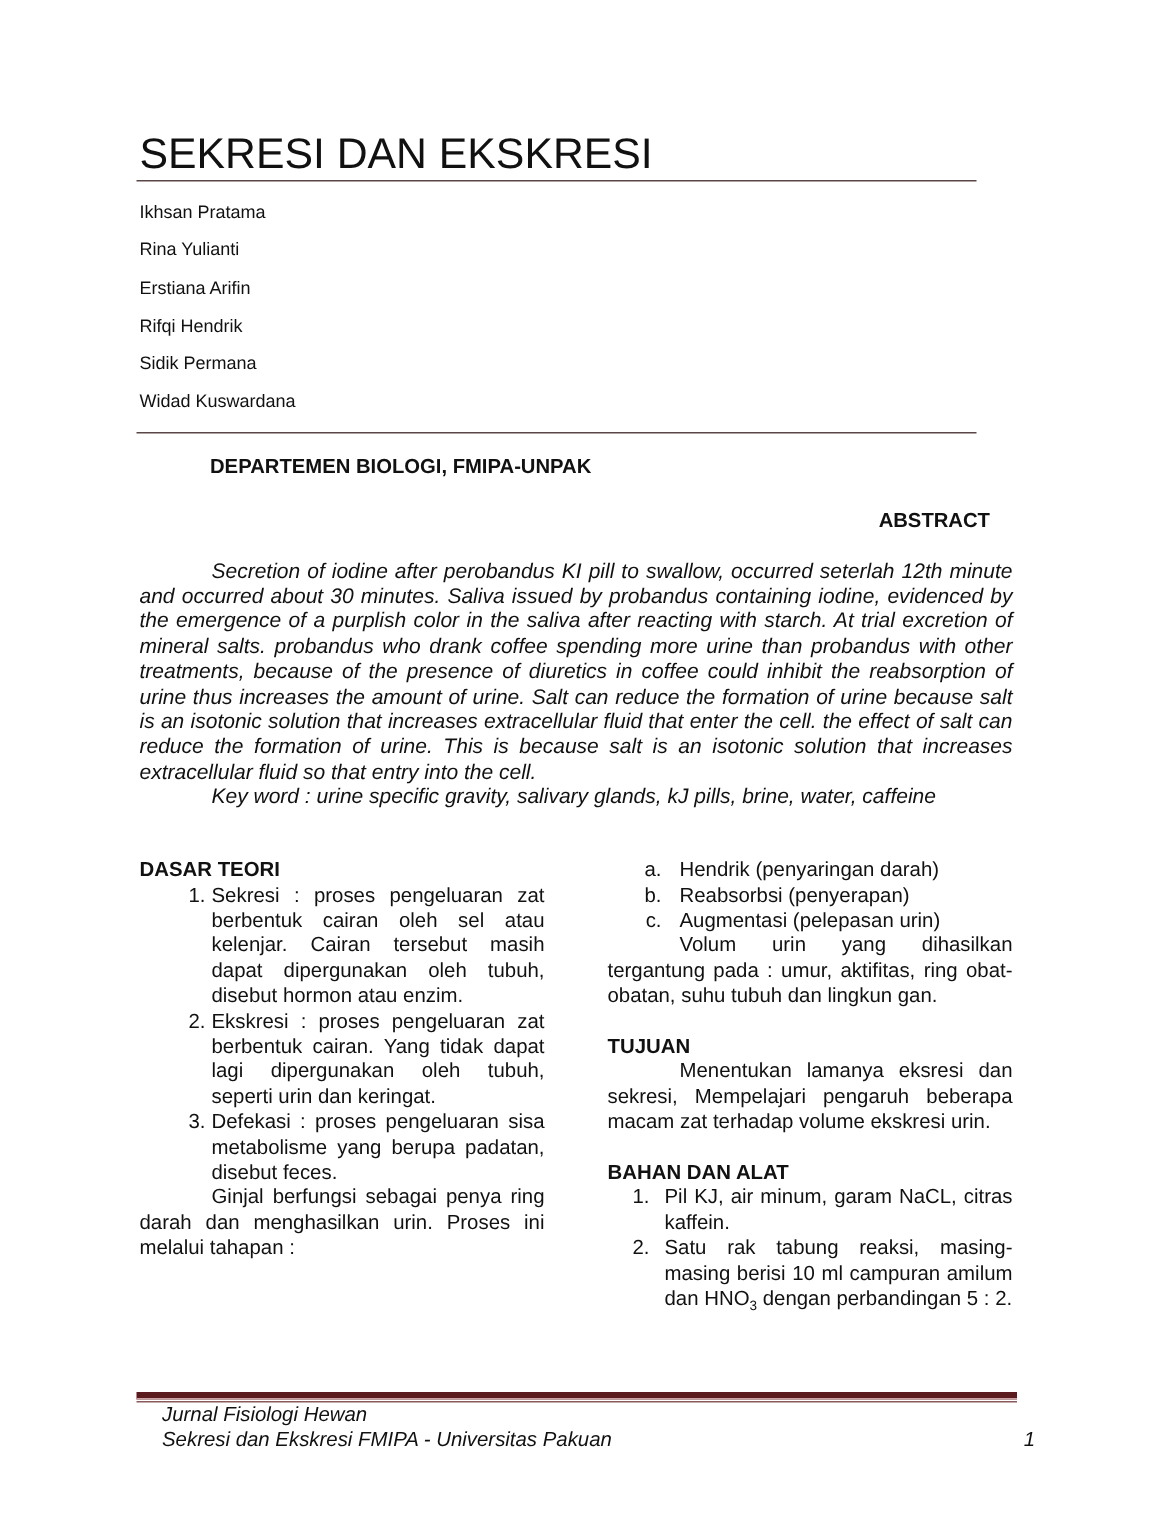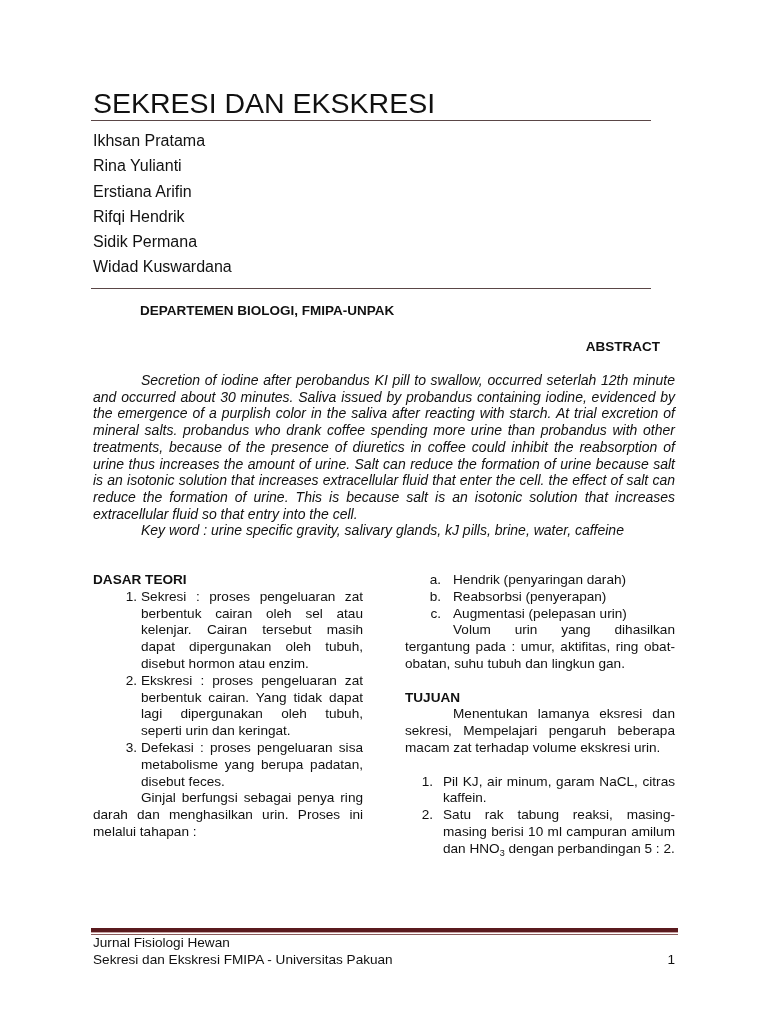--- a/index.html
+++ b/index.html
@@ -3,21 +3,21 @@
 <meta charset="utf-8">
 <style>
   html, body { margin: 0; padding: 0; background: #ffffff; }
   body { width: 768px; height: 1024px; position: relative; overflow: hidden;
          font-family: "Liberation Sans", sans-serif; color: #111; }
   .title { position: absolute; left: 93px; top: 86px; font-size: 28.5px; font-weight: normal;
            letter-spacing: 0px; margin: 0; line-height: 34px; }
   .rule { position: absolute; left: 91px; width: 560px; height: 0; border-top: 1.5px solid #5a4646; }
   .rule.r1 { top: 120px; }
   .rule.r2 { top: 288px; }
-  .authors { position: absolute; left: 93px; top: 131px; font-size: 16px; }
+  .authors { position: absolute; left: 93px; top: 131px; font-size: 12px; }
   .authors div { height: 25.3px; line-height: 20px; }
   .dept { position: absolute; left: 93px; top: 303px; font-size: 13.5px; font-weight: bold; padding-left: 47px; }
   .abstract-h { position: absolute; left: 102px; width: 558px; top: 339px; text-align: right;
                 font-size: 13.5px; font-weight: bold; }
   .abstract { position: absolute; left: 93px; top: 372px; width: 582px; font-size: 14px;
               font-style: italic; line-height: 16.7px; text-align: justify; margin: 0; }
   .abstract p { margin: 0; text-indent: 48px; font-style: italic; }
   .col { position: absolute; top: 572px; width: 270px; font-size: 13.6px; line-height: 16.8px; }
   .col.left { left: 93px; }
   .col.right { left: 405px; }
@@ -28,21 +28,21 @@
   .col ol li { position: relative; padding-left: 48px; text-align: justify; }
   .col ol li .num { position: absolute; left: 22px; width: 22px; text-align: right; }
   .col.right ol.alpha li .num { left: 14px; width: 22px; }
   .col.right ol.alpha li { padding-left: 48px; }
   .col.right ol.num2 li .num { left: 6px; width: 22px; }
   .col.right ol.num2 li { padding-left: 38px; }
   .gap { height: 16.8px; }
   .footer-rule { position: absolute; left: 91px; top: 928px; width: 587px; height: 4px;
                  background: #5a1a1e; border-bottom: 1px solid #c9a3a3; }
   .footer-rule::after { content: ""; position: absolute; left: 0; right: 0; top: 6px; height: 1px; background: #8a5a5a; }
-  .footer { position: absolute; left: 93px; top: 935px; width: 582px; font-size: 13.6px; line-height: 16.6px; }
+  .footer { position: absolute; left: 108px; top: 935px; width: 582px; font-size: 13.6px; line-height: 16.6px; font-style: italic; }
   .footer .pg { position: absolute; right: 0; top: 16.6px; }
   sub { font-size: 9px; vertical-align: -3px; line-height: 0; }
 </style>
 </head>
 <body>
 
 <h1 class="title">SEKRESI DAN EKSKRESI</h1>
 <div class="rule r1"></div>
 
 <div class="authors">
@@ -77,20 +77,21 @@
   <ol class="alpha">
     <li><span class="num">a.</span><span>Hendrik (penyaringan darah)</span></li>
     <li><span class="num">b.</span><span>Reabsorbsi (penyerapan)</span></li>
     <li><span class="num">c.</span><span>Augmentasi (pelepasan urin)</span></li>
   </ol>
   <p class="ind">Volum urin yang dihasilkan tergantung pada : umur, aktifitas, ring obat-obatan, suhu tubuh dan lingkun gan.</p>
   <div class="gap"></div>
   <h3>TUJUAN</h3>
   <p class="ind">Menentukan lamanya eksresi dan sekresi, Mempelajari pengaruh beberapa macam zat terhadap volume ekskresi urin.</p>
   <div class="gap"></div>
+  <h3>BAHAN DAN ALAT</h3>
   <ol class="num2">
     <li><span class="num">1.</span><span>Pil KJ, air minum, garam NaCL, citras kaffein.</span></li>
     <li><span class="num">2.</span><span>Satu rak tabung reaksi, masing-masing berisi 10 ml campuran amilum dan HNO</span><sub>3</sub><span> dengan perbandingan 5 : 2.</span></li>
   </ol>
 </div>
 
 <div class="footer-rule"></div>
 <div class="footer">
   <div>Jurnal Fisiologi Hewan</div>
   <div>Sekresi dan Ekskresi FMIPA - Universitas Pakuan</div>

